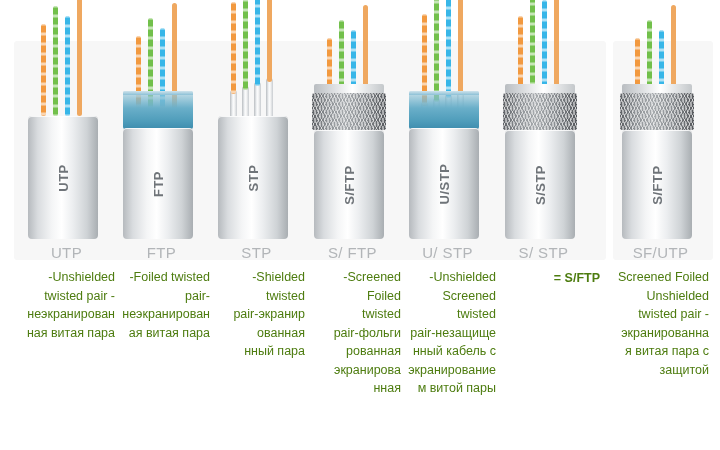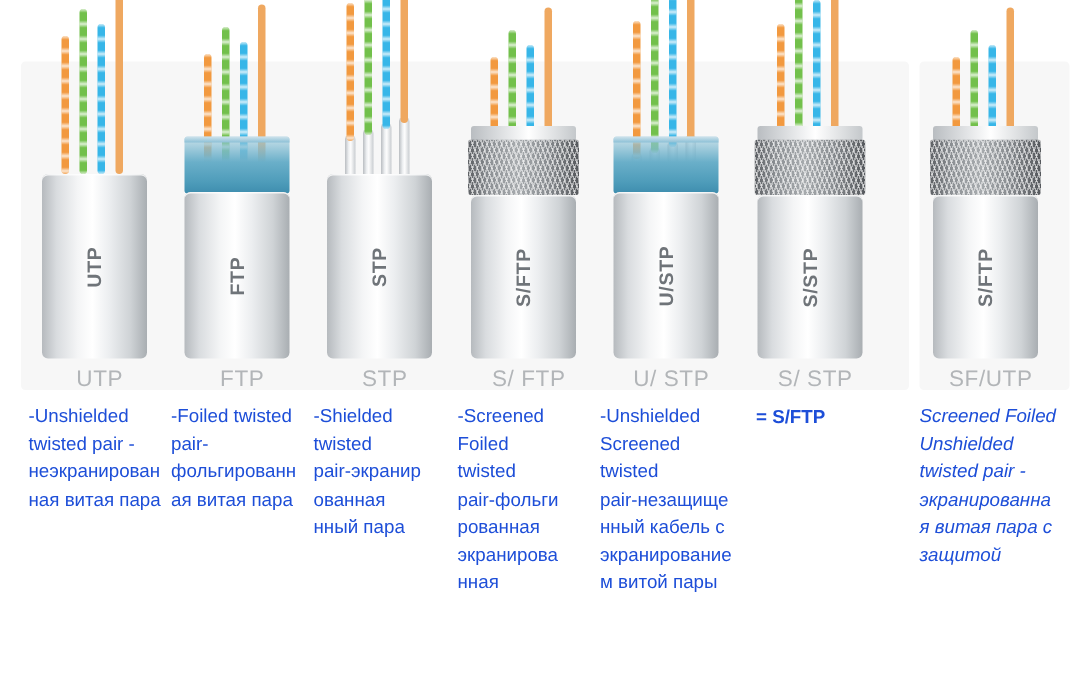--- a/index.html
+++ b/index.html
@@ -147,22 +147,23 @@
     letter-spacing:.4px;
   }
 
   
   .desc{
     position:absolute;
     top:268px;
     width:96px;
     font-size:12.5px;
     line-height:18.5px;
-    color:#1d4ed8;
+    color:#4d7c0f;
     white-space:pre-line;
+    text-align:right;
   }
   .desc.eq{font-weight:700;top:269px;}
 </style>
 </head>
 <body>
 
 <div id="sheet">
 
   <div class="panel" id="panel-main"></div>
   <div class="panel" id="panel-last"></div>
@@ -197,21 +198,21 @@
           <div class="foil" style="top: 50px; height: 38px;">
             <div class="foil-top"></div>
           </div>
           <div class="jacket" style="top: 87px; height: 111px;">
             <span class="jacket-label">FTP</span>
           </div>
         </div>
         <div class="code">FTP</div>
         <div class="desc" style="left: 0px;">-Foiled twisted
 pair-
-фольгированн
+неэкранирован
 ая витая пара</div>
       </div>
       <div class="col" style="left: 209px;">
         <div class="cable">
           <div class="wires" style="height: 110px; top: -35px;">
             <div class="shieldtube" style="left: 21px; height: 26px; bottom: 0px;"></div>
             <div class="shieldtube" style="left: 33px; height: 30px; bottom: 0px;"></div>
             <div class="shieldtube" style="left: 45px; height: 34px; bottom: 0px;"></div>
             <div class="shieldtube" style="left: 57px; height: 38px; bottom: 0px;"></div>
             <div class="wire w-orange" style="left: 22px; height: 92px; bottom: 22px; background: rgb(242, 153, 63);"></div>
@@ -310,21 +311,21 @@
             <div class="wire w-blue" style="left: 46px; height: 100px; bottom: 0px; background: rgb(55, 182, 232);"></div>
             <div class="wire w-tan plain" style="left: 58px; height: 125px; bottom: 0px; background: rgb(239, 168, 96);"></div>
           </div>
           <div class="collar" style="top: 43px;"></div>
           <div class="braid" style="top: 52px; height: 37px;"></div>
           <div class="jacket" style="top: 89px; height: 109px;">
             <span class="jacket-label">S/FTP</span>
           </div>
         </div>
         <div class="code">SF/UTP</div>
-        <div class="desc" style="left: 0px; font-style: italic;">Screened Foiled
+        <div class="desc" style="left: 0px;">Screened Foiled
 Unshielded
 twisted pair -
 экранированна
 я витая пара с
 защитой</div>
       </div>
     </div>
 
 </div>
 

